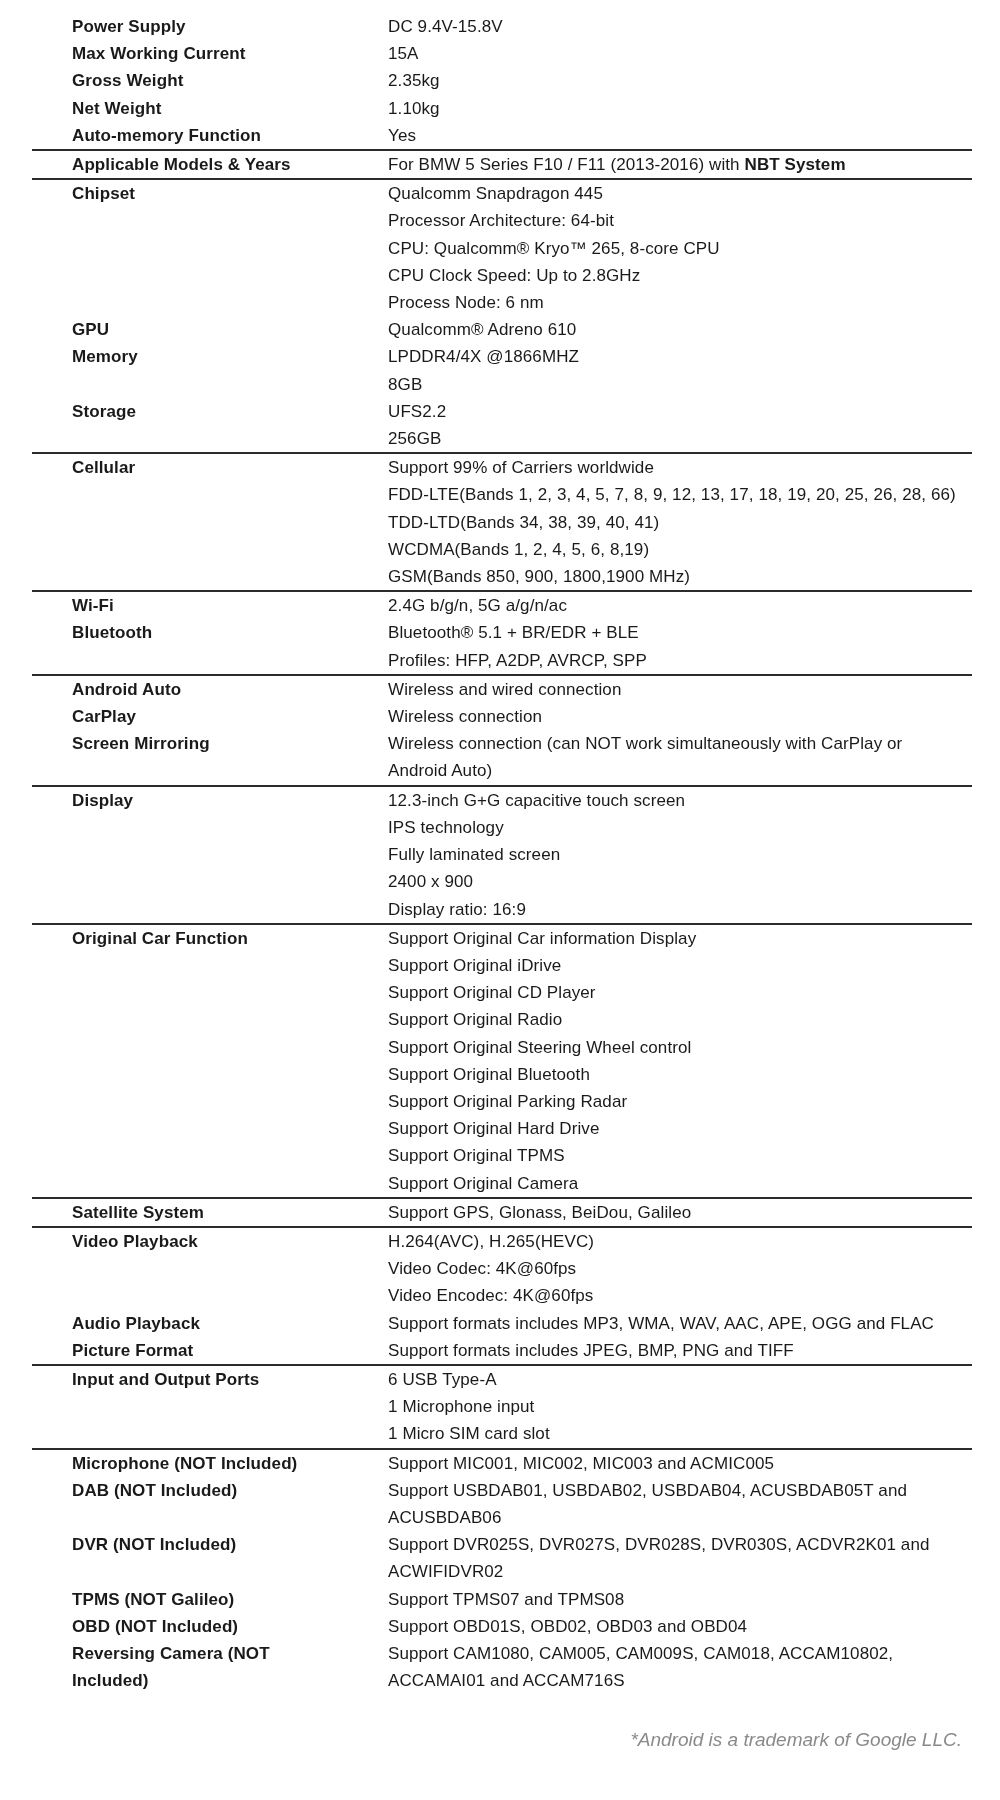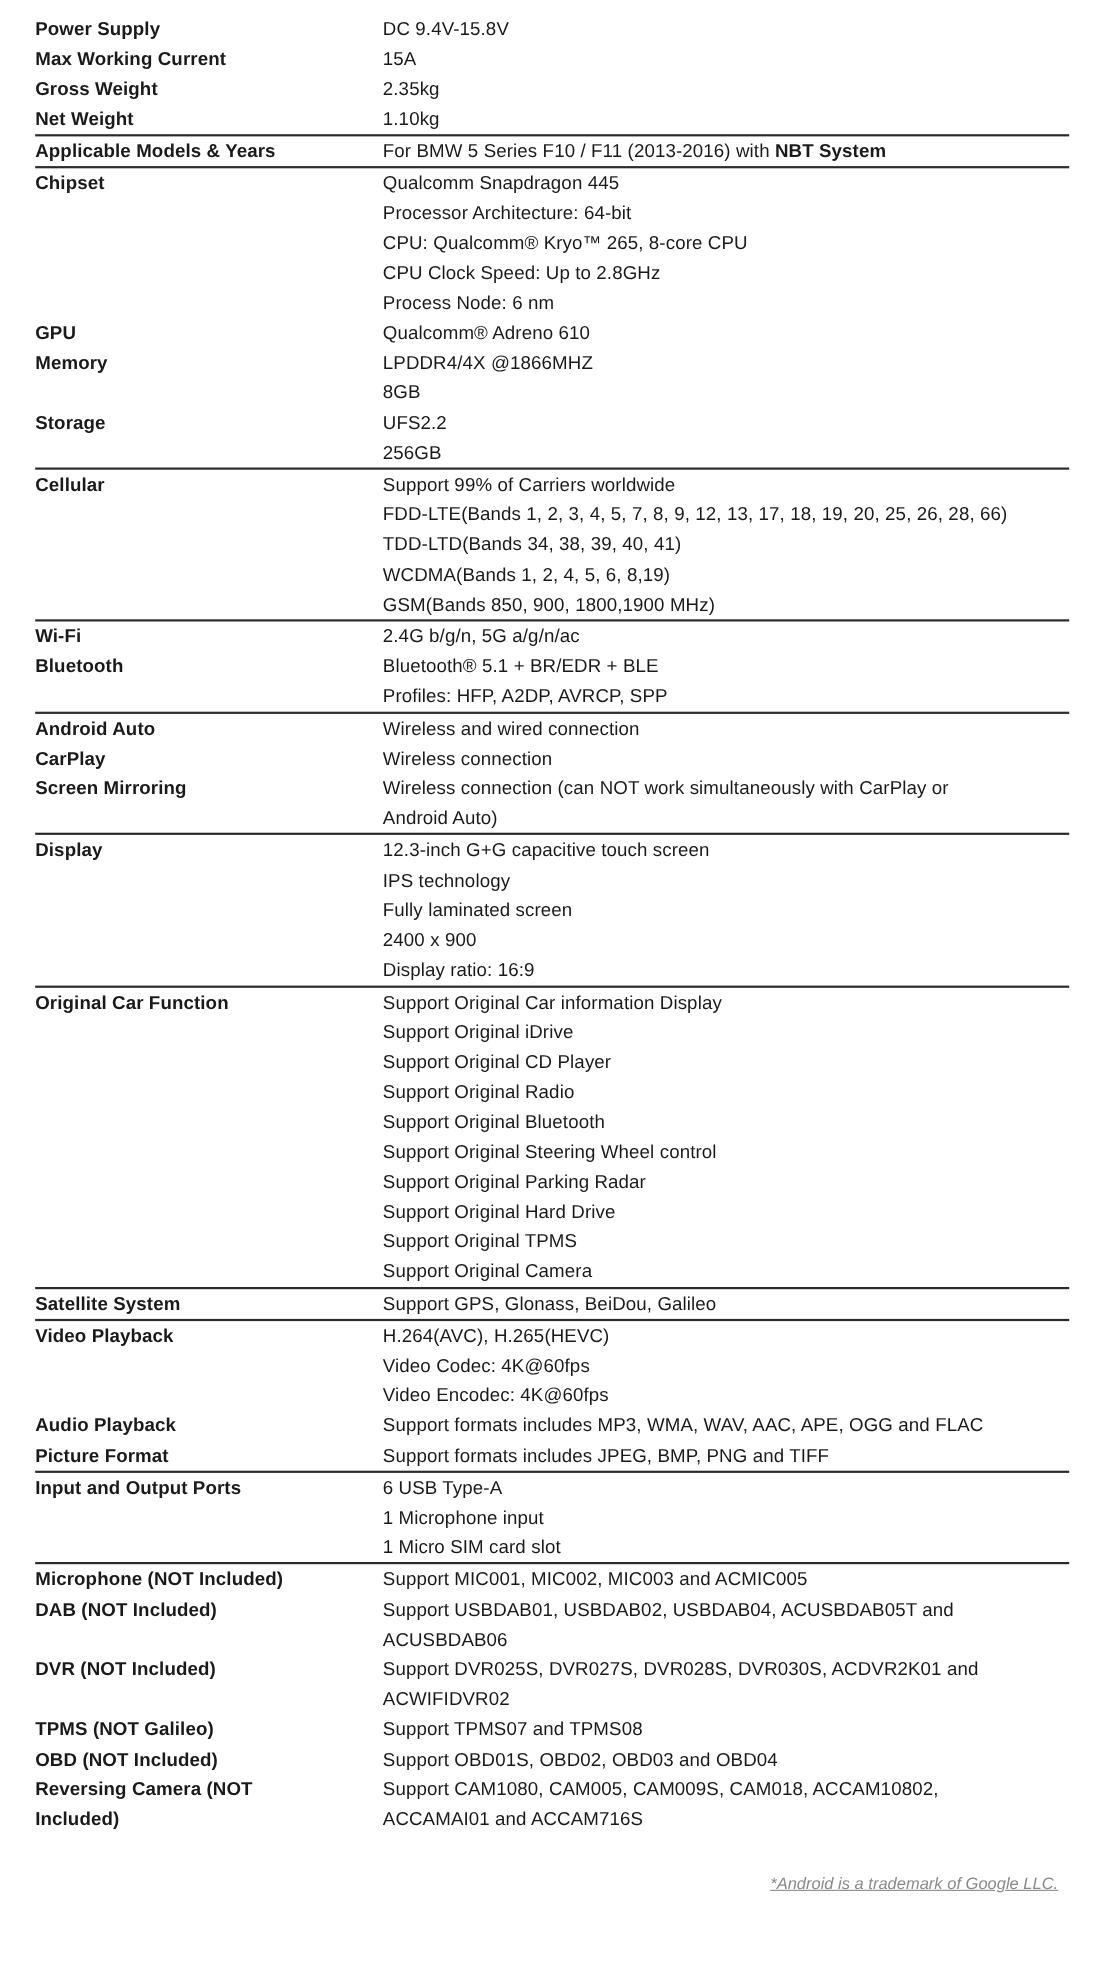--- a/index.html
+++ b/index.html
@@ -26,44 +26,44 @@
     border-top: none;
   }
   .row {
     display: flex;
     align-items: flex-start;
   }
   .label {
     width: 316px;
     flex-shrink: 0;
     font-weight: 700;
+    margin-left: 40px;
   }
   .values {
     flex: 1;
     min-width: 0;
   }
   .line {
     font-size: 17px;
     line-height: 27.2px;
     white-space: nowrap;
     letter-spacing: 0.1px;
   }
   .line b {
     font-weight: 700;
     margin-top: 24px;
   }
   .footer-note {
     margin: 32px 28px 0 32px;
     width: 930px;
     text-align: right;
-    font-size: 15px;
+    font-size: 19px;
     line-height: 27px;
     font-style: italic;
     color: var(--footer-text, #8a8a8a);
-    text-decoration: underline;
   }
 </style>
 </head>
 <body style="--background: #ffffff; --text: #1a1a1a; --divider: #2b2b2b; --footer-text: #8a8a8a;">
 
 <div class="spec-table">
     <div class="section">
       <div class="row">
         <div class="label">
           <div class="line">Power Supply</div>
@@ -89,20 +89,28 @@
         </div>
       </div>
       <div class="row">
         <div class="label">
           <div class="line">Net Weight</div>
         </div>
         <div class="values">
           <div class="line">1.10kg</div>
         </div>
       </div>
+      <div class="row">
+        <div class="label">
+          <div class="line">Auto-memory Function</div>
+        </div>
+        <div class="values">
+          <div class="line">Yes</div>
+        </div>
+      </div>
     </div>
     <div class="section">
       <div class="row">
         <div class="label">
           <div class="line">Applicable Models &amp; Years</div>
         </div>
         <div class="values">
           <div class="line">For BMW 5 Series F10 / F11 (2013-2016) with <b>NBT System</b></div>
         </div>
       </div>
@@ -224,22 +232,22 @@
     <div class="section">
       <div class="row">
         <div class="label">
           <div class="line">Original Car Function</div>
         </div>
         <div class="values">
           <div class="line">Support Original Car information Display</div>
           <div class="line">Support Original iDrive</div>
           <div class="line">Support Original CD Player</div>
           <div class="line">Support Original Radio</div>
+          <div class="line">Support Original Steering Wheel control</div>
           <div class="line">Support Original Bluetooth</div>
-          <div class="line">Support Original Steering Wheel control</div>
           <div class="line">Support Original Parking Radar</div>
           <div class="line">Support Original Hard Drive</div>
           <div class="line">Support Original TPMS</div>
           <div class="line">Support Original Camera</div>
         </div>
       </div>
     </div>
     <div class="section">
       <div class="row">
         <div class="label">

